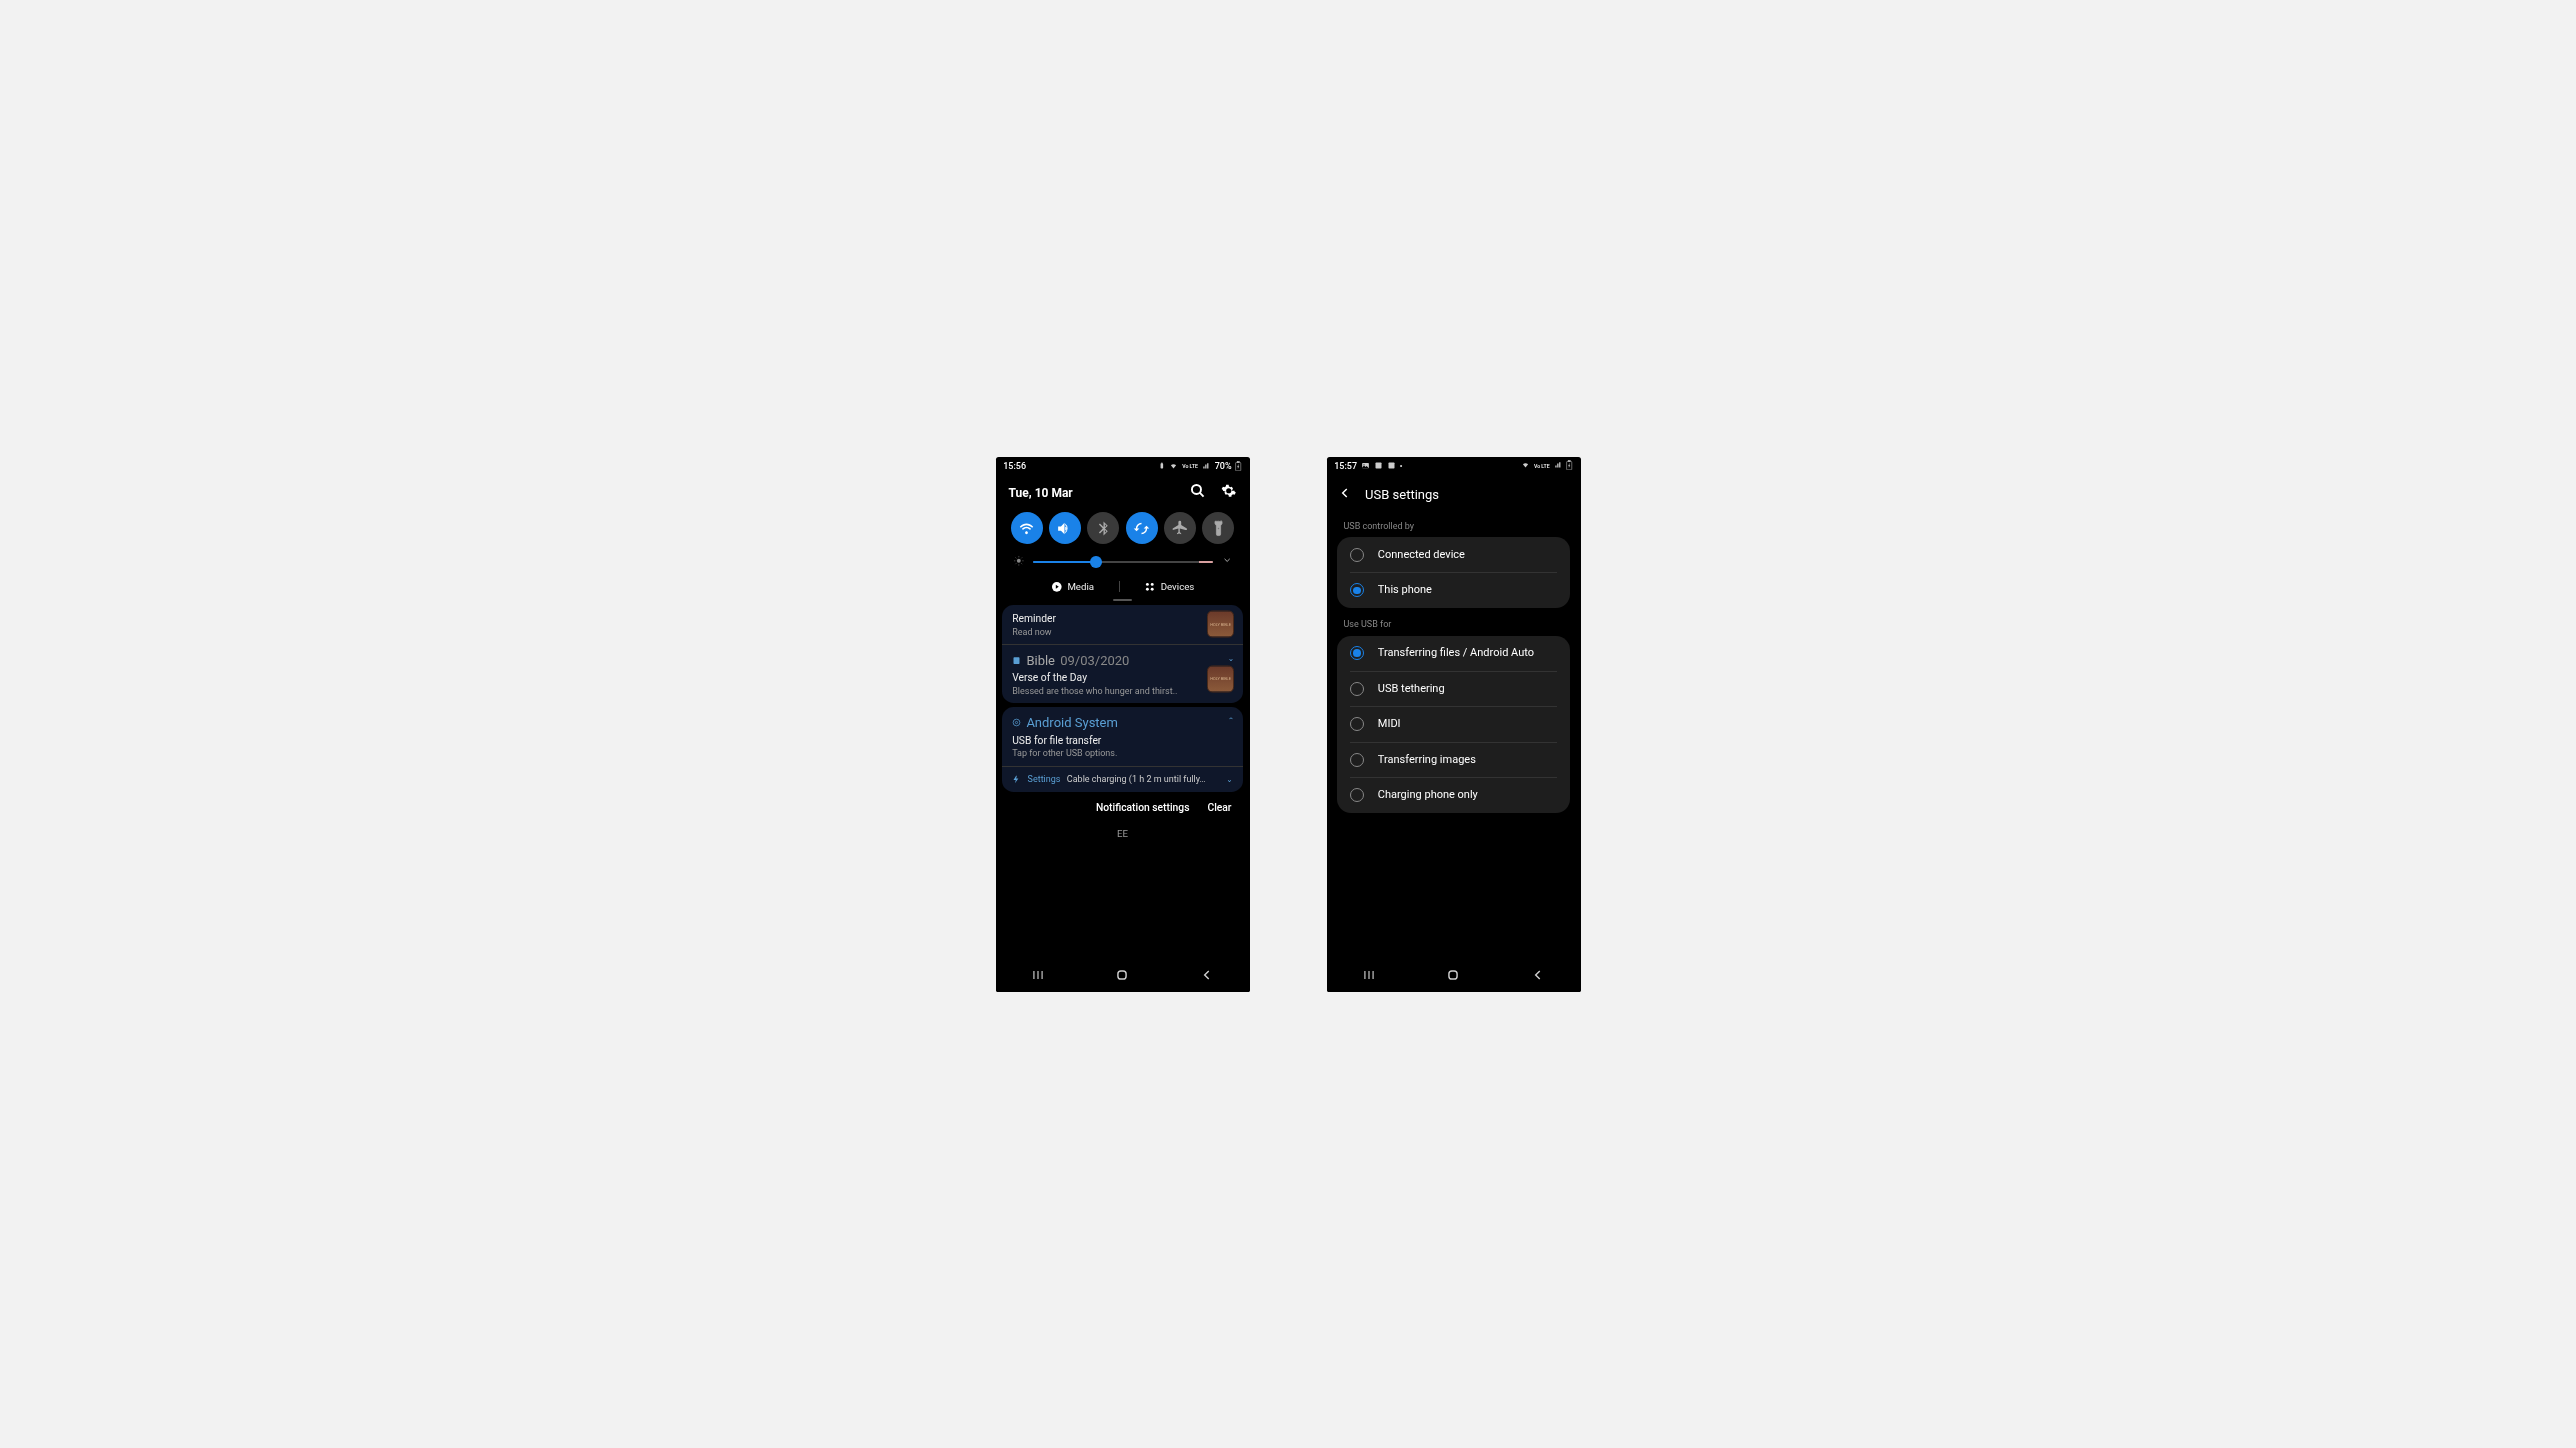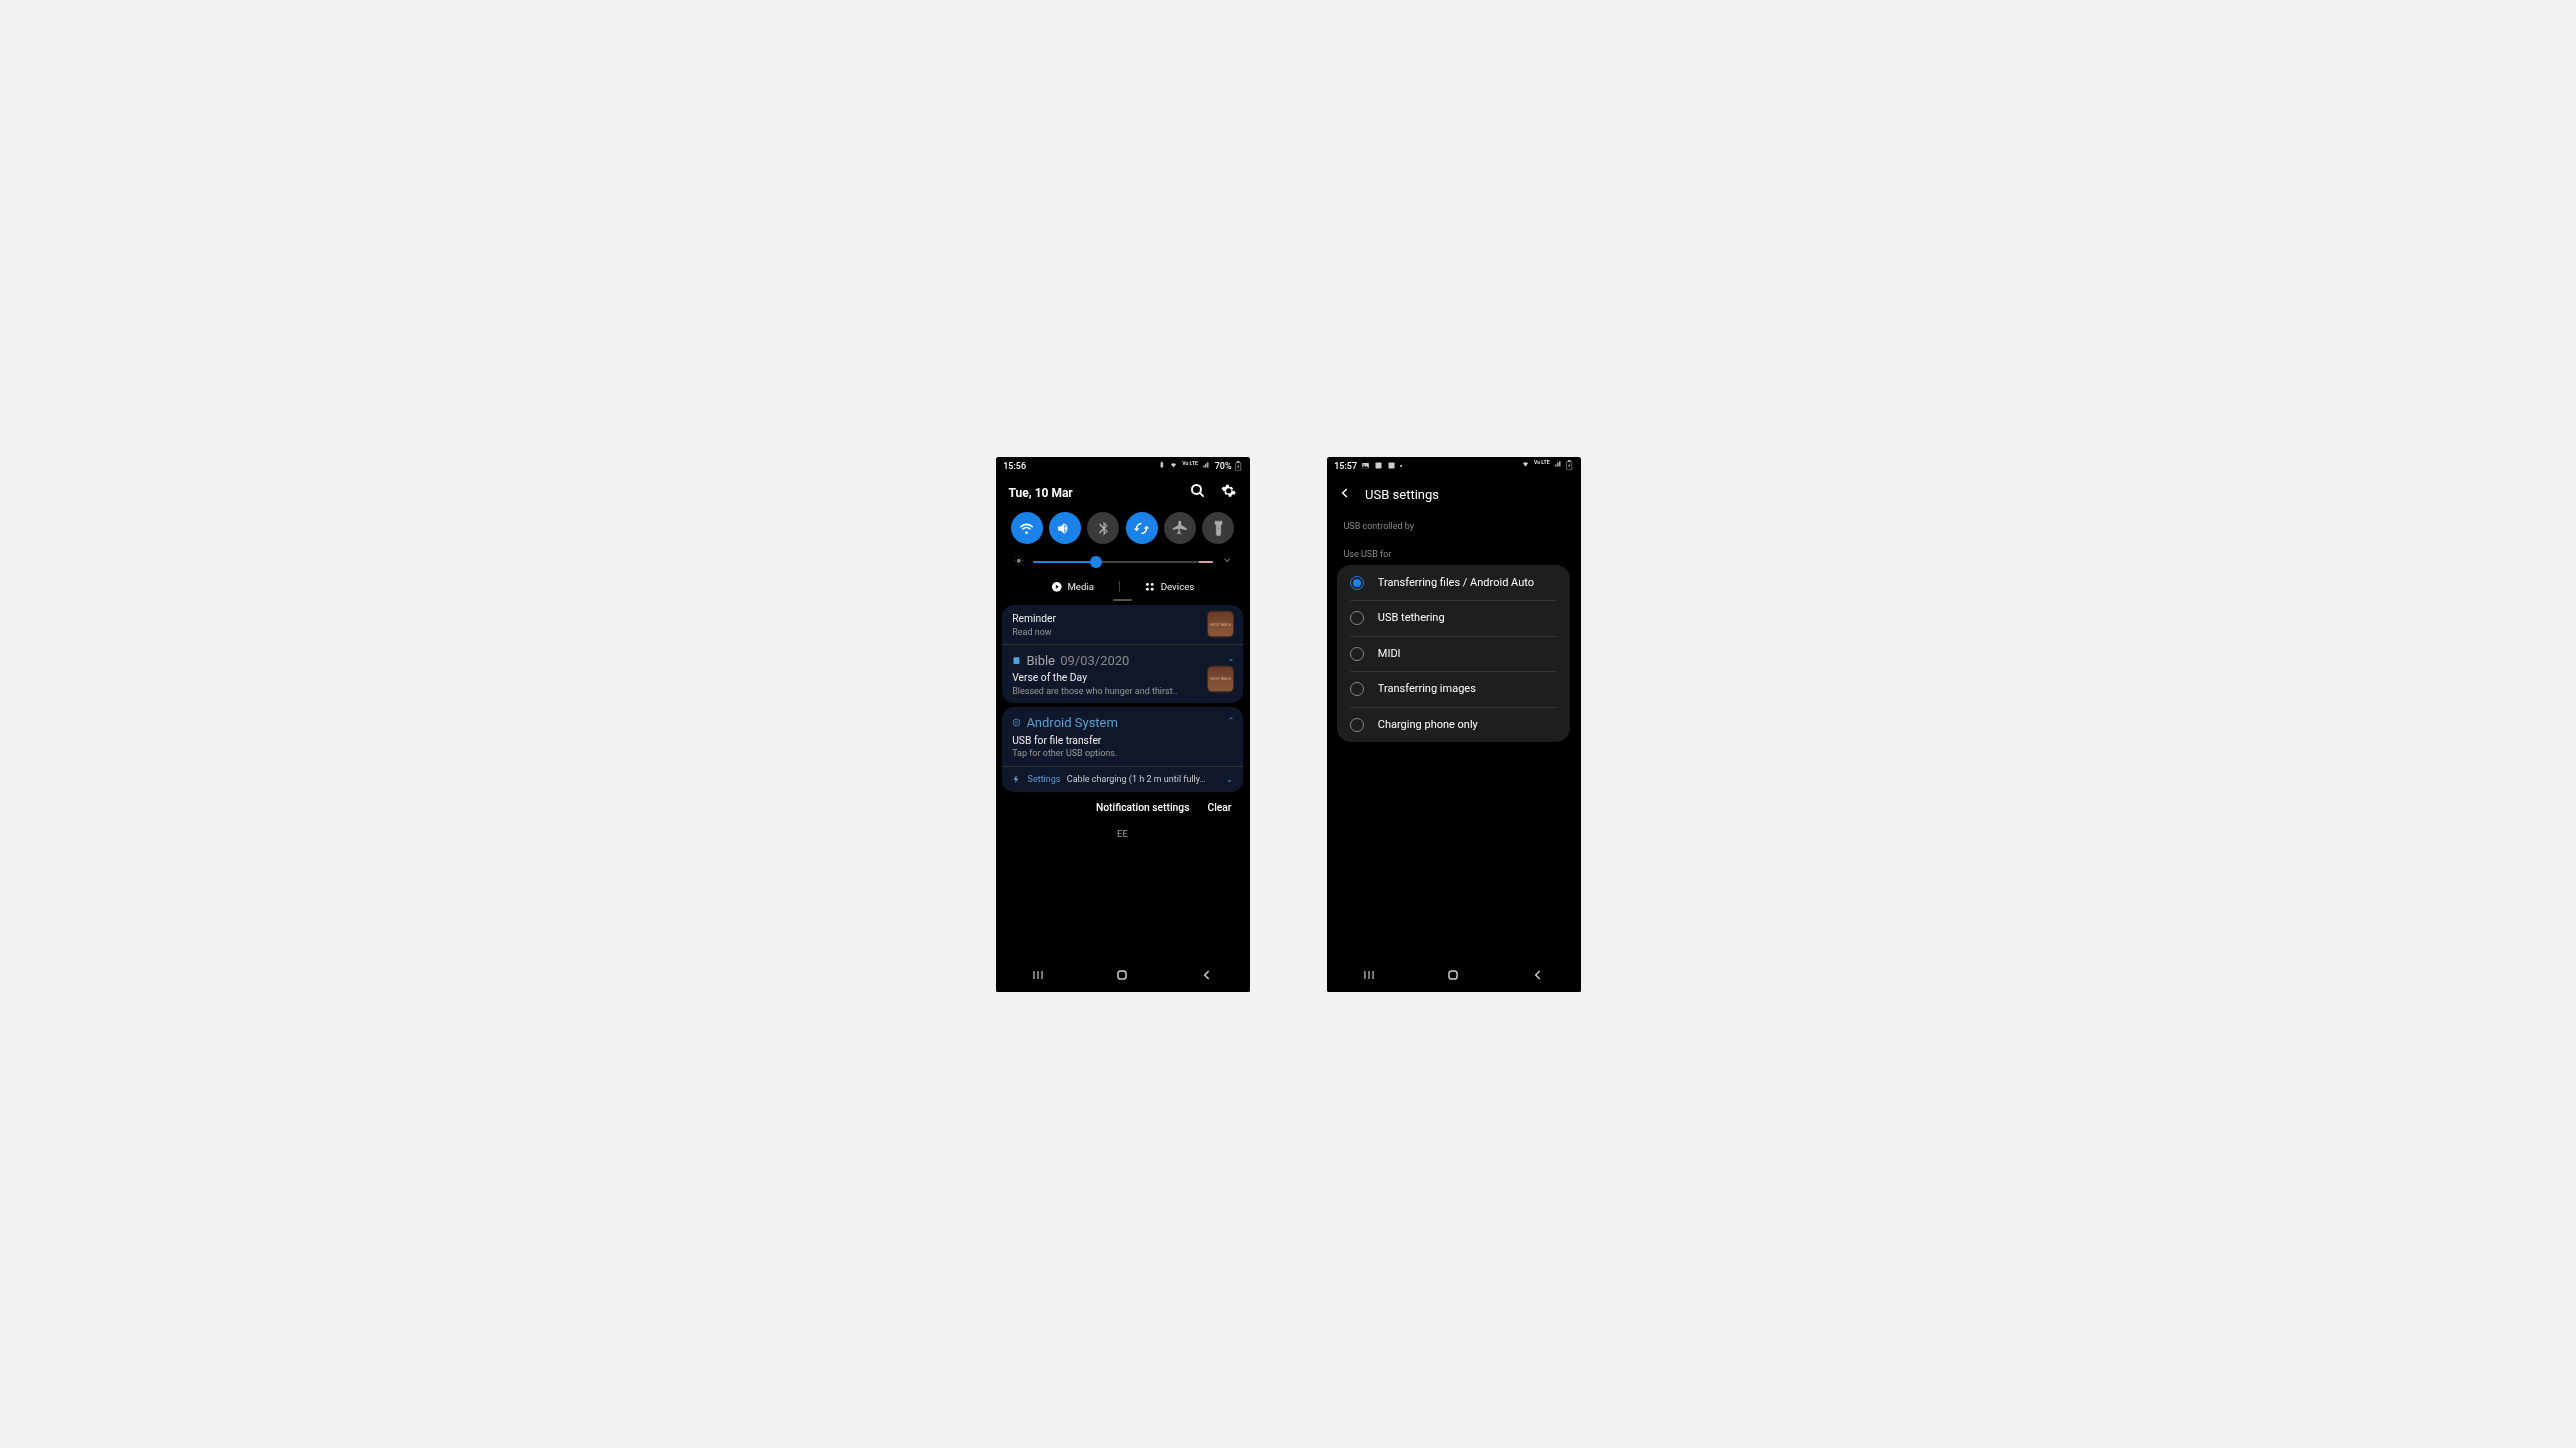--- a/index.html
+++ b/index.html
@@ -26,21 +26,21 @@
   }
   .status-bar {
     height: 19.3px;
     display: flex;
     justify-content: space-between;
     align-items: center;
     padding: 0 7.7px;
     font-size: 9px;
     font-weight: 500;
   }
-  .status-right { display: flex; gap: 3.9px; font-size: 7.7px; }
+  .status-right { display: flex; align-items: center; gap: 3.9px; font-size: 7.7px; }
 
   
   .shade-header {
     padding: 7.7px 13px 3.9px;
     display: flex;
     justify-content: space-between;
     align-items: center;
   }
   .date-text { font-size: 12px; font-weight: 700; }
   .header-icons { display: flex; gap: 15.5px; align-items: center; }
@@ -392,20 +392,31 @@
   <div class="settings-header">
     <span>
       <svg width="14" height="14" viewBox="0 0 24 24" fill="none" stroke="#fff" stroke-width="2.5">
           <polyline points="15 5 8 12 15 19"></polyline>
         </svg>
     </span>
     <span class="settings-title">USB settings</span>
   </div>
 
   <div class="section-label">USB controlled by</div>
+  <div class="option-card">
+    <div class="option-row">
+      <div class="radio"></div>
+      <div class="option-text">Connected device</div>
+    </div>
+    <div class="option-divider"></div>
+    <div class="option-row">
+      <div class="radio selected"></div>
+      <div class="option-text">This phone</div>
+    </div>
+  </div>
 
   <div class="section-label">Use USB for</div>
   <div class="option-card">
     <div class="option-row">
       <div class="radio selected"></div>
       <div class="option-text">Transferring files / Android Auto</div>
     </div>
     <div class="option-divider"></div>
     <div class="option-row">
       <div class="radio"></div>

